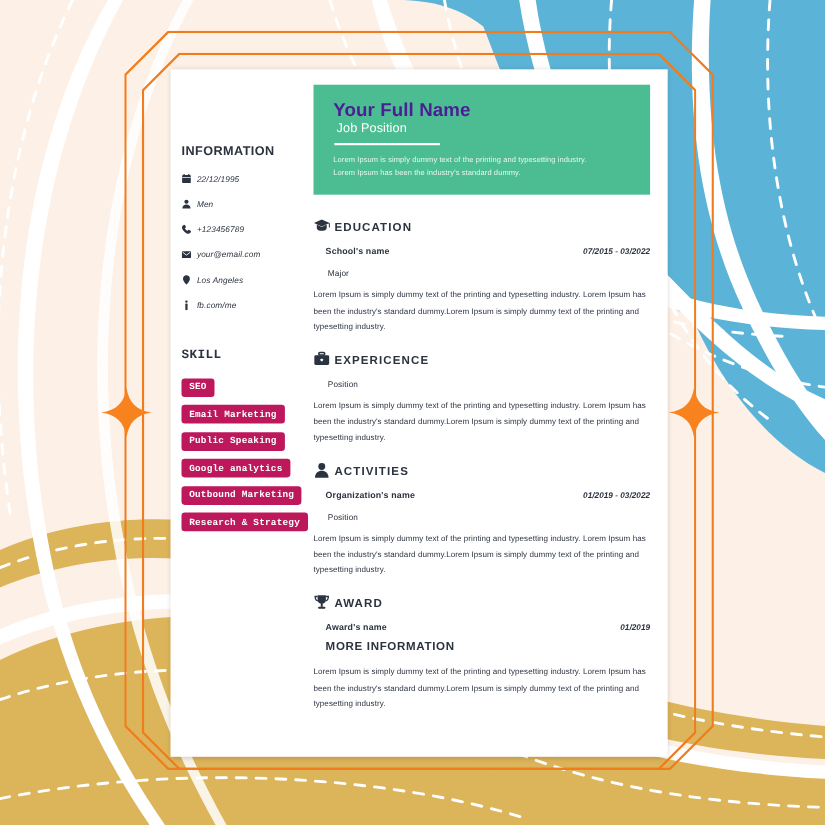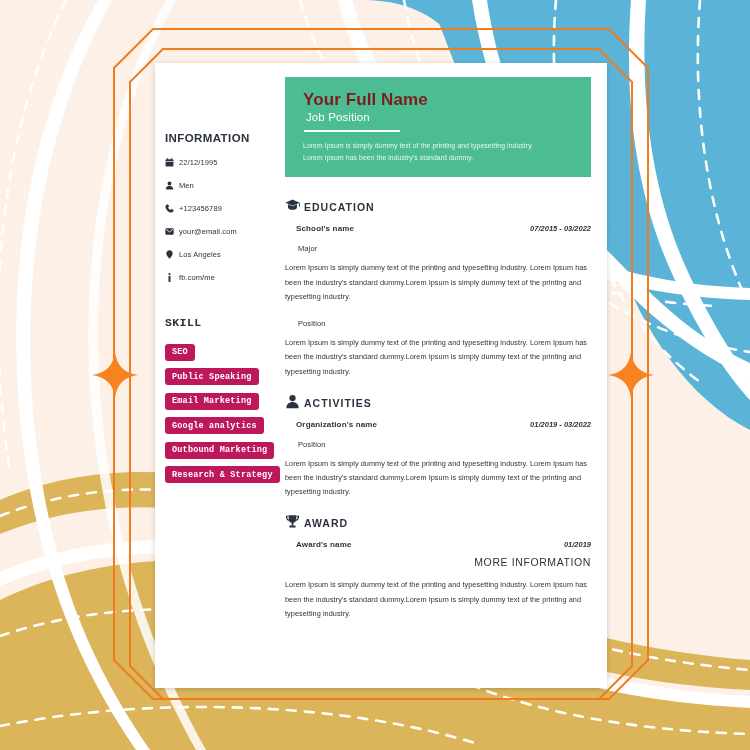--- a/index.html
+++ b/index.html
@@ -45,21 +45,21 @@
     padding:69px 0 0 10px;
     flex:none;
   }
   .side-heading {
     font-size:11.5px;
     font-weight:bold;
     letter-spacing:.4px;
     color:#2b3340;
     margin-bottom:12px;
   }
-  #info-list { list-style:none; }
+  #info-list { list-style:none;font-style:italic; }
   .info-row {
     display:flex;
     align-items:center;
     margin-bottom:10px;
     height:13px;
   }
   .info-icon {
     width:14px; flex:none;
     display:flex; align-items:center; justify-content:flex-start;
     color:#2b3340;
@@ -88,21 +88,21 @@
 
   
   #main { flex:1; padding:14px 16px 0 0; min-width:0; }
 
   #profile-banner {
     background:#4CBD93;
     padding:13px 18px 14px 18px;
     margin-bottom:21px;
   }
   #profile-name {
-    color:#7f1d1d;
+    color:#4c1d95;
     font-size:17px;
     font-weight:bold;
     letter-spacing:.1px;
     line-height:1.18;
   }
   #profile-role {
     color:#ffffff;
     font-size:11.5px;
     letter-spacing:.1px;
     margin-top:1px;
@@ -165,26 +165,25 @@
   }
   .entry-body {
     font-size:7.3px;
     color:#2b3340;
     line-height:1.95;
     letter-spacing:.05px;
     margin-bottom:15px;
   }
   .plain-title {
     font-size:10.5px;
-    font-weight:normal;
+    font-weight:bold;
     letter-spacing:.6px;
     color:#2b3340;
     padding-left:11px;
     margin:7px 0 10px 0;
-    text-align:right;
   }
   #award-section .entry-row { margin-bottom:6px; }
 </style>
 </head>
 <body>
 
 <svg id="bg" viewBox="0 0 750 750">
   <rect x="0" y="0" width="750" height="750" fill="#FDF0E6"></rect>
 
   <g>
@@ -310,22 +309,22 @@
           </span>
           <span class="info-text">fb.com/me</span>
         </li>
       </ul>
     </div>
 
     <div id="skill-block">
       <div class="side-heading">SKILL</div>
       <ul id="skill-list">
         <li><span class="skill-tag">SEO</span></li>
+        <li><span class="skill-tag">Email Marketing</span></li>
         <li><span class="skill-tag">Public Speaking</span></li>
-        <li><span class="skill-tag">Email Marketing</span></li>
         <li><span class="skill-tag">Google analytics</span></li>
         <li><span class="skill-tag">Outbound Marketing</span></li>
         <li><span class="skill-tag">Research &amp; Strategy</span></li>
       </ul>
     </div>
   </aside>
 
   <main id="main">
 
     <header id="profile-banner">
@@ -349,20 +348,30 @@
       </div>
       <div class="entry-row">
         <span class="entry-name">School's name</span>
         <span class="entry-date">07/2015 - 03/2022</span>
       </div>
       <div class="entry-sub">Major</div>
       <p class="entry-body">Lorem Ipsum is simply dummy text of the printing and typesetting industry. Lorem Ipsum has been the industry's standard dummy.Lorem Ipsum is simply dummy text of the printing and typesetting industry.</p>
     </section>
 
     <section class="section">
+      <div class="section-head">
+        <span class="section-icon">
+          <svg width="15" height="15" viewBox="0 0 20 20" fill="currentColor">
+            <rect x="6.6" y="2" width="6.8" height="3" rx="1" fill="none" stroke="currentColor" stroke-width="2"></rect>
+            <rect x="1" y="5.4" width="18" height="11.6" rx="1.6"></rect>
+            <rect x="8.6" y="9.4" width="2.8" height="3" rx=".6" fill="#fff"></rect>
+          </svg>
+        </span>
+        <span class="section-title">EXPERICENCE</span>
+      </div>
       <div class="entry-sub">Position</div>
       <p class="entry-body">Lorem Ipsum is simply dummy text of the printing and typesetting industry. Lorem Ipsum has been the industry's standard dummy.Lorem Ipsum is simply dummy text of the printing and typesetting industry.</p>
     </section>
 
     <section class="section">
       <div class="section-head">
         <span class="section-icon">
           <svg width="15" height="15" viewBox="0 0 20 20" fill="currentColor">
             <circle cx="10" cy="5.4" r="4.2"></circle>
             <path d="M1.8 19 C1.8 13.4 5.6 10.6 10 10.6 C14.4 10.6 18.2 13.4 18.2 19 Z"></path>

